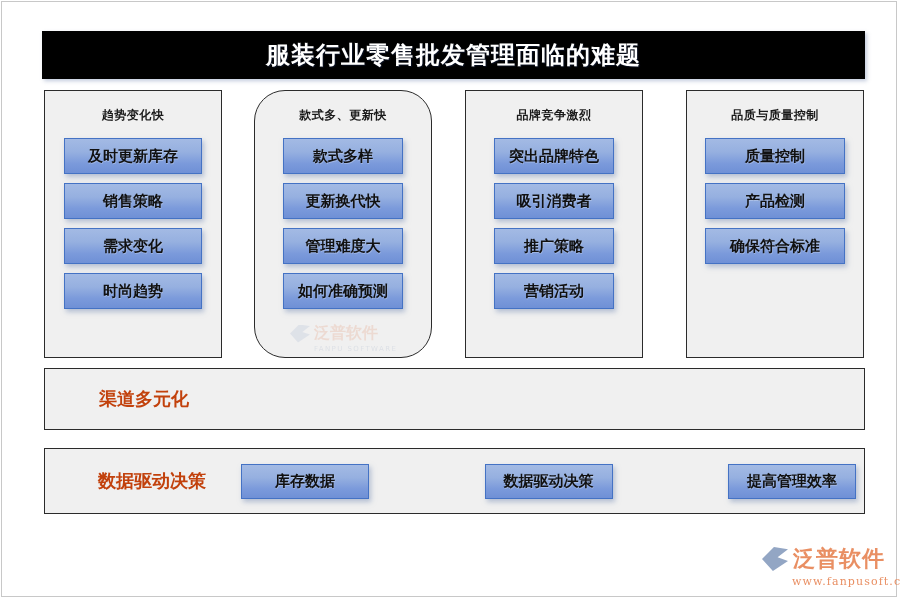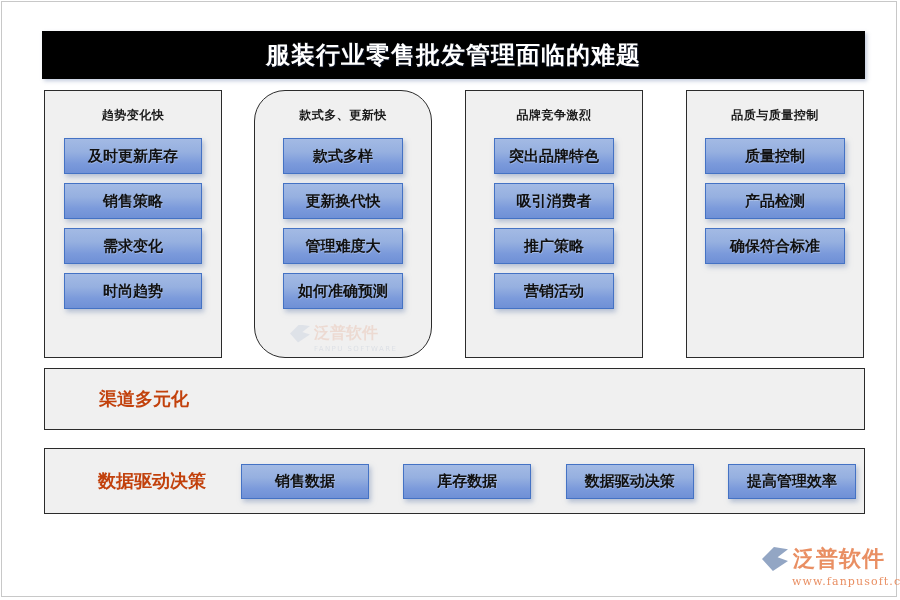--- a/index.html
+++ b/index.html
@@ -265,21 +265,20 @@
     </div>
   </div>
 
   <div class="wide-row" id="row-0">
     <div class="wide-row-label">渠道多元化</div>
   </div>
 
   <div class="wide-row" id="row-1">
     <div class="wide-row-label">数据驱动决策</div>
     <div class="wide-row-chips">
-      <div class="chip">销售数据</div>
       <div class="chip">库存数据</div>
       <div class="chip">数据驱动决策</div>
       <div class="chip">提高管理效率</div>
     </div>
   </div>
 
   <div id="watermark-center">
     <div class="wm-row">
       <span class="wm-mark"></span>
       <span class="wm-name">泛普软件</span>

